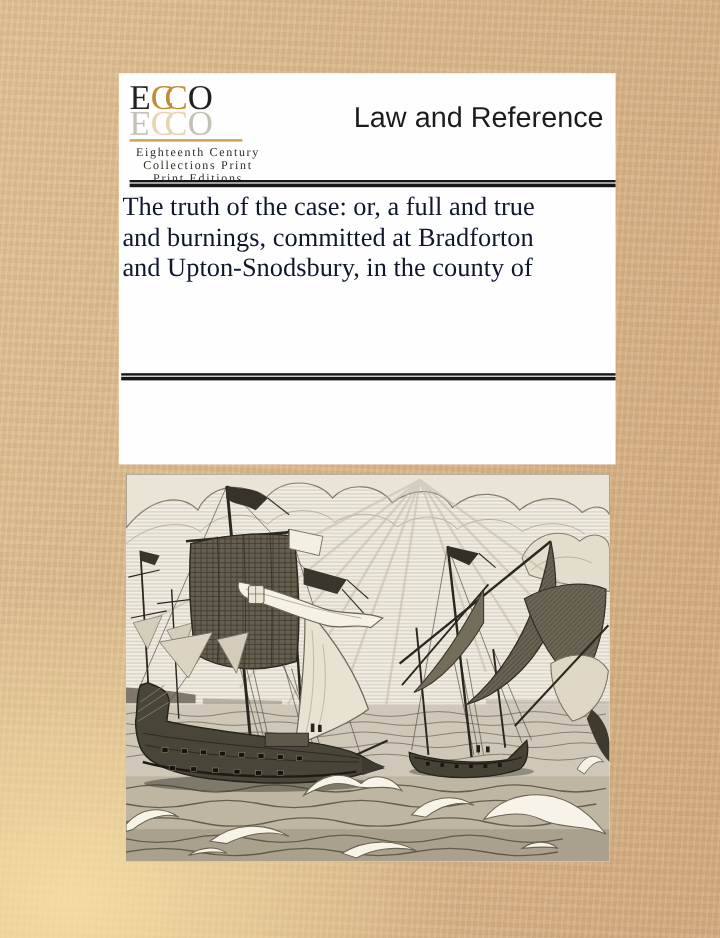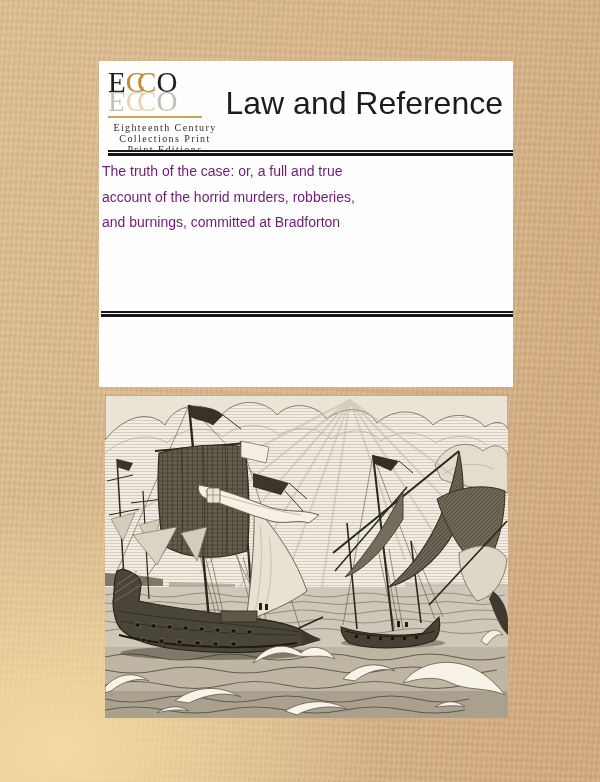--- a/index.html
+++ b/index.html
@@ -19,27 +19,27 @@
   .logo-word{font-family:"Liberation Serif",serif;font-size:29px;line-height:26px;letter-spacing:0px;white-space:nowrap;}
   .l-ink{color:#211e1b;}
   .l-gold{color:#bd8c33;}
   .c2{margin-left:-8px;}
   .logo-reflect{transform:scaleY(-1);margin-top:-4px;height:24px;overflow:hidden;opacity:.8;}
   .r-ink{color:#b7b1a5;}
   .r-gold{color:#e0cb9c;}
   .logo-rule{width:94px;height:2px;background:#c9a254;margin:1px 0 4px 0;}
   .tagline{font-family:"Liberation Serif",serif;font-size:10px;line-height:11px;letter-spacing:1.4px;color:#322c24;text-align:center;}
   
-  .category{position:absolute;top:24px;right:10px;font-size:32px;color:#1c1c1c;white-space:nowrap;}
+  .category{position:absolute;top:24px;right:10px;font-size:24px;color:#1c1c1c;white-space:nowrap;}
   
   .rule{height:0;border-top:2px solid #171717;border-bottom:3px solid #171717;padding-top:1px;background:#fdfdfd;}
   .rule1{position:absolute;left:9px;right:0;top:89px;}
   .rule2{position:absolute;left:2px;right:0;top:250px;}
   
-  .title{position:absolute;left:3px;top:98px;width:410px;color:#701a75;font-size:14px;line-height:25.6px;}
+  .title{position:absolute;left:3px;top:98px;width:410px;color:#0f172a;font-size:22px;line-height:25.6px;font-family:Liberation Serif, serif;}
   .title-line{white-space:nowrap;}
   
   .engraving{position:absolute;left:105px;top:395px;width:403px;height:323px;background:#f2eee3;}
   .engraving svg{display:block;}
 </style>
 </head>
 <body>
 
 <div class="cover">
 
@@ -53,22 +53,22 @@
       <div class="tagline">Collections Print</div>
       <div class="tagline">Print Editions</div>
     </div>
 
     <div class="category">Law and Reference</div>
 
     <div class="rule rule1"></div>
 
     <div class="title">
       <div class="title-line">The truth of the case: or, a full and true</div>
-      <div class="title-line">account of the horrid murders, robberies,</div>
       <div class="title-line">and burnings, committed at Bradforton</div>
+      <div class="title-line">and Upton-Snodsbury, in the county of</div>
     </div>
 
     <div class="rule rule2"></div>
   </div>
 
   <div class="engraving">
     <svg width="403" height="323" viewBox="0 0 403 323" xmlns="http://www.w3.org/2000/svg">
       <defs>
         <pattern id="hs" width="4" height="3" patternUnits="userSpaceOnUse">
           <path d="M0,1.5H4" stroke="#a79f90" stroke-width="0.8"></path>

